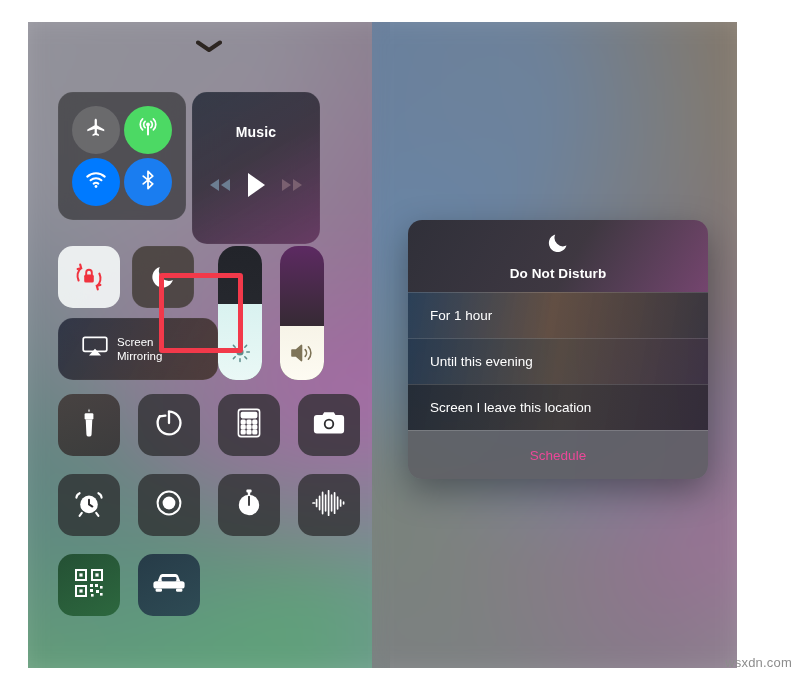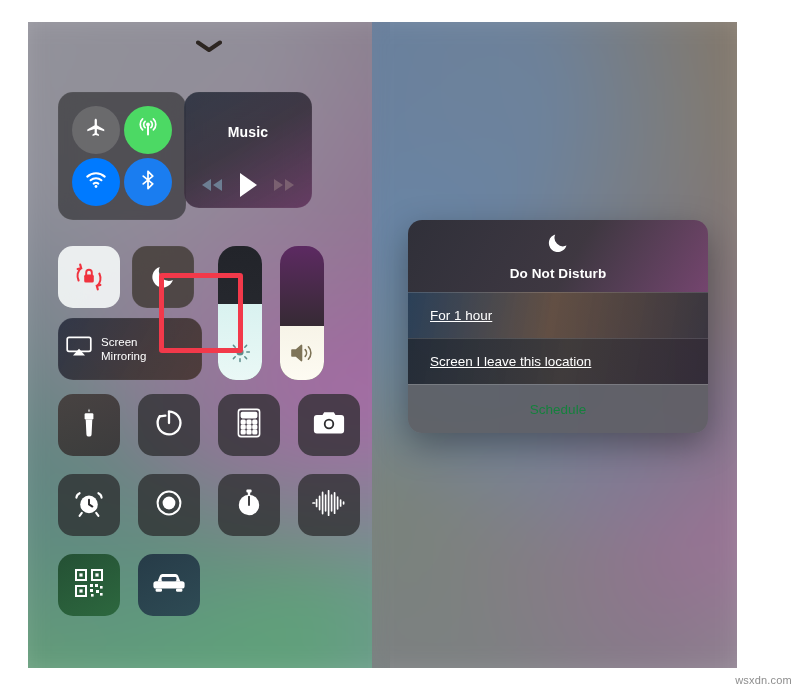--- a/index.html
+++ b/index.html
@@ -55,34 +55,34 @@
     box-shadow:inset 0 0 0 .5px rgba(255,255,255,.06);}
 
   .connectivity{left:30px;top:70px;width:128px;height:128px;}
   .circ{position:absolute;width:48px;height:48px;border-radius:50%;
     display:flex;align-items:center;justify-content:center;}
   .c1{left:14px;top:14px;background:rgba(128,128,130,.55);}
   .c2{left:66px;top:14px;background:#4cd964;}
   .c3{left:14px;top:66px;background:#007aff;}
   .c4{left:66px;top:66px;background:#1a7df0;}
 
-  .music{left:156px;top:70px;width:128px;height:116px;
+  .music{left:164px;top:70px;width:128px;height:152px;
     background:linear-gradient(150deg, rgba(30,38,52,.80) 0%, rgba(40,34,46,.78) 45%, rgba(86,36,80,.72) 100%);}
   .music-title{position:absolute;left:0;right:0;top:32px;text-align:center;
     color:#fff;font-size:14px;font-weight:600;letter-spacing:.2px;}
   .music-ctrls{position:absolute;left:0;right:0;top:78px;height:34px;
     display:flex;align-items:center;justify-content:space-around;padding:0 10px;}
 
   .rotlock{left:30px;top:224px;width:62px;height:62px;
     background:rgba(243,246,246,.92);}
   .dnd{left:104px;top:224px;width:62px;height:62px;
     background:rgba(62,56,50,.80);}
   .mirror{left:30px;top:296px;width:136px;height:62px;
     background:linear-gradient(120deg, rgba(32,38,56,.82) 0%, rgba(52,42,40,.80) 60%, rgba(60,44,34,.78) 100%);
-    display:flex;align-items:center;gap:9px;padding-left:8px;}
+    display:flex;align-items:center;gap:9px;padding-left:24px;}
   .mirror-label{color:#fff;font-size:11.5px;line-height:14px;font-weight:500;}
 
   
   .slider{position:absolute;width:44px;height:134px;border-radius:18px;overflow:hidden;
     background:rgba(28,30,34,.82);}
   .slider .fill{position:absolute;left:0;right:0;bottom:0;}
   .slider .glyph{position:absolute;left:0;right:0;bottom:16px;
     display:flex;align-items:center;justify-content:center;}
   .sl-bright{left:190px;top:224px;
     background:linear-gradient(180deg,#22242a 0%,#2a2c32 100%);}
@@ -106,32 +106,32 @@
   
   .dnd-popup{position:absolute;left:36px;top:198px;width:300px;border-radius:14px;
     overflow:hidden;
     box-shadow:0 12px 34px rgba(0,0,0,.35);}
   .dnd-head{position:relative;height:72px;
     background:linear-gradient(120deg, rgba(40,36,42,.88) 0%, rgba(54,44,52,.86) 55%, rgba(112,50,106,.72) 100%);
     display:flex;flex-direction:column;align-items:center;justify-content:center;gap:7px;}
   .dnd-head-title{color:#fff;font-size:13.5px;font-weight:700;letter-spacing:.1px;}
   .dnd-opt{position:relative;height:45px;display:flex;align-items:center;
     padding-left:22px;color:#fff;font-size:13.5px;font-weight:400;
-    border-top:.5px solid rgba(255,255,255,.14);text-decoration:underline;}
+    border-top:.5px solid rgba(255,255,255,.14);}
   .dnd-opt.o1{background:linear-gradient(100deg, rgba(28,48,72,.82) 0%, rgba(92,62,40,.74) 48%, rgba(40,38,48,.80) 100%);}
   .dnd-opt.o2{background:linear-gradient(100deg, rgba(26,44,66,.84) 0%, rgba(76,58,42,.76) 50%, rgba(44,34,52,.80) 100%);}
   .dnd-opt.o3{background:linear-gradient(100deg, rgba(24,30,40,.86) 0%, rgba(52,44,40,.82) 52%, rgba(36,30,42,.84) 100%);}
   .dnd-sched{position:relative;height:48px;display:flex;align-items:center;
-    justify-content:center;color:#15803d;font-size:13.5px;font-weight:400;
+    justify-content:center;color:#ec4899;font-size:13.5px;font-weight:400;
     background:rgba(92,92,96,.82);
     border-top:.5px solid rgba(255,255,255,.16);}
 
   
-  .watermark{position:absolute;right:8px;bottom:4px;color:#8d8d8d;
-    font-size:11px;letter-spacing:.2px;text-align:center;}
+  .watermark{position:absolute;right:8px;bottom:20px;color:#8d8d8d;
+    font-size:13px;letter-spacing:.2px;text-align:center;}
 </style>
 </head>
 <body>
 
 <div class="stage">
 
   <div class="panel panel-left">
     <div class="wallpaper wp-left"></div>
 
     <div class="handle">
@@ -380,19 +380,20 @@
     <div class="dnd-popup">
       <div class="dnd-head">
         <span>
           <svg width="24" height="24" viewBox="0 0 24 24" fill="#ffffff">
             <path d="M20.5 14.6A8.6 8.6 0 0 1 9.2 3.4 9 9 0 1 0 20.5 14.6z"></path>
           </svg>
         </span>
         <span class="dnd-head-title">Do Not Disturb</span>
       </div>
       <div class="dnd-opt o1">For 1 hour</div>
+      <div class="dnd-opt o2">Until this evening</div>
       <div class="dnd-opt o3">Screen I leave this location</div>
       <div class="dnd-sched">Schedule</div>
     </div>
   </div>
 
   <div class="watermark">wsxdn.com</div>
 </div>
 
 </body></html>

